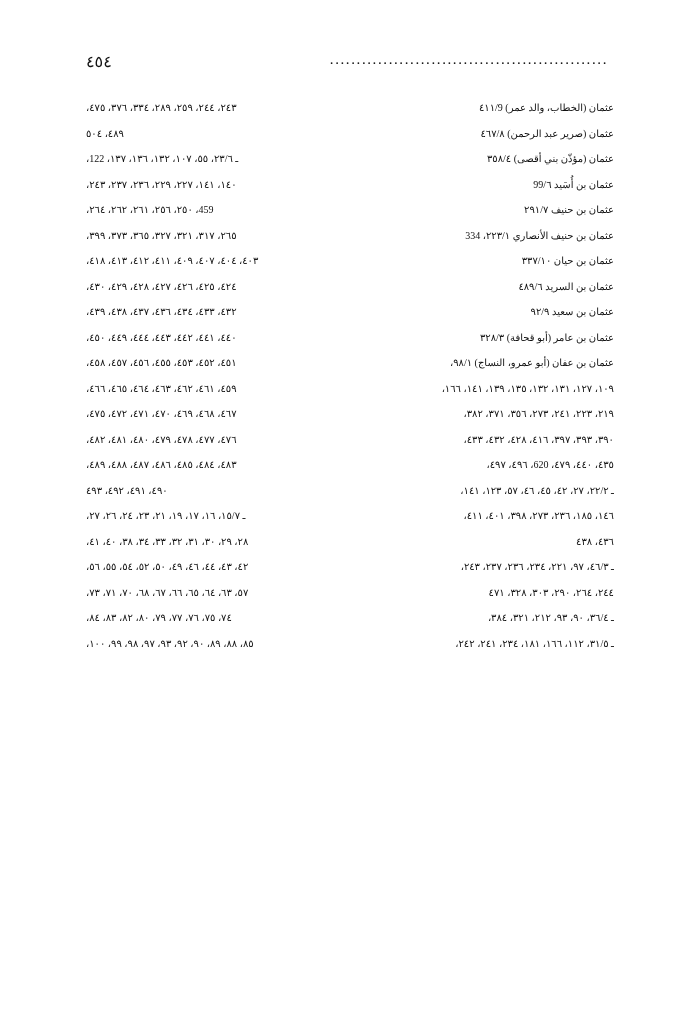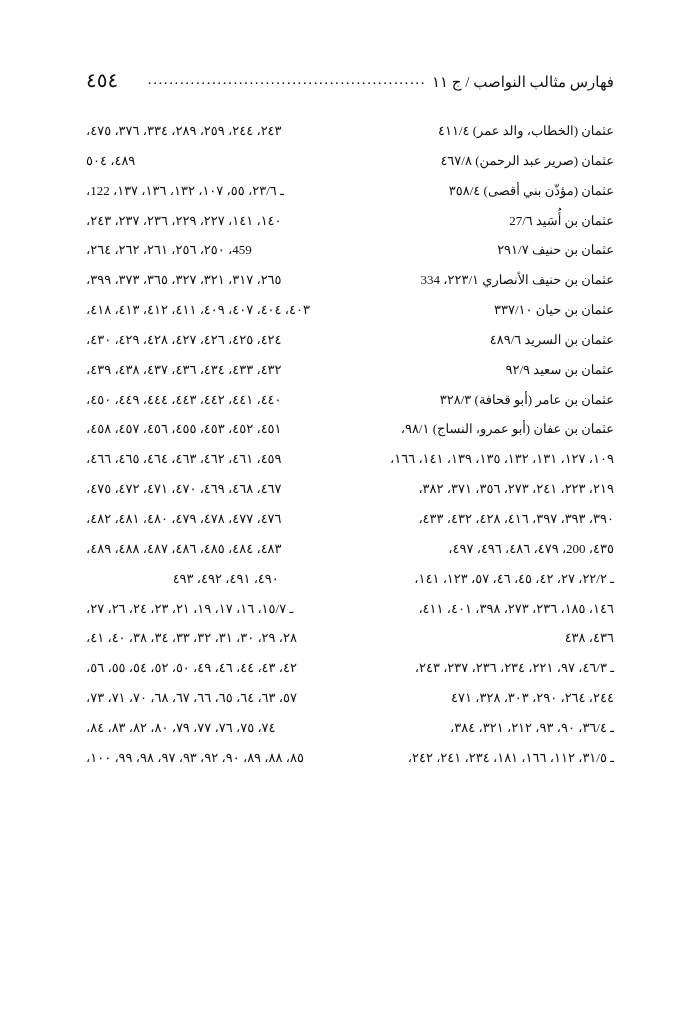--- a/index.html
+++ b/index.html
@@ -38,81 +38,78 @@
     flex: 1 1 auto;
     overflow: hidden;
     margin: 0 6px;
     font-size: 15px;
     letter-spacing: 1.6px;
     color: #111;
     position: relative;
     top: -3px;
   }
   .header-page {
-    font-size: 20px;
-    margin-top: 16px;
+    font-size: 16px;
   }
 
   
   .index-table {
     width: 100%;
     border-collapse: collapse;
     table-layout: fixed;
   }
   .index-table tr {
     vertical-align: top;
   }
   .index-table td {
     padding: 0 0 11px 0;
-    font-size: 13px;
+    font-size: 10px;
     line-height: 1.45;
     white-space: nowrap;
   }
   td.col-entry {
     width: 45%;
     text-align: right;
     padding-left: 10px;
   }
   td.col-pages {
     width: 55%;
     text-align: left;
     direction: rtl;
     padding-right: 10px;
   }
   td.col-pages.align-center {
-    text-align: center;
   }
 </style>
 </head>
 <body>
 
 <div class="page">
 
   <div class="header">
-    <span class="header-title">فهارس مثالب النواصب / ج ١١</span>
     <span class="header-dots">....................................................</span>
     <span class="header-page">٤٥٤</span>
   </div>
 
   <table class="index-table">
     <tbody>
       <tr>
-        <td class="col-entry">عثمان (الخطاب، والد عمر) ٤١١/٤</td>
+        <td class="col-entry">عثمان (الخطاب، والد عمر) ٤١١/9</td>
         <td class="col-pages">٢٤٣، ٢٤٤، ٢٥٩، ٢٨٩، ٣٣٤، ٣٧٦، ٤٧٥،</td>
       </tr>
       <tr>
         <td class="col-entry">عثمان (صرير عبد الرحمن) ٤٦٧/٨</td>
         <td class="col-pages">٤٨٩، ٥٠٤</td>
       </tr>
       <tr>
         <td class="col-entry">عثمان (مؤذّن بني أقصى) ٣٥٨/٤</td>
         <td class="col-pages">ـ ٢٣/٦، ٥٥، ١٠٧، ١٣٢، ١٣٦، ١٣٧، 122،</td>
       </tr>
       <tr>
-        <td class="col-entry">عثمان بن أُسَيد 27/٦</td>
+        <td class="col-entry">عثمان بن أُسَيد 99/٦</td>
         <td class="col-pages">١٤٠، ١٤١، ٢٢٧، ٢٢٩، ٢٣٦، ٢٣٧، ٢٤٣،</td>
       </tr>
       <tr>
         <td class="col-entry">عثمان بن حنيف ٢٩١/٧</td>
         <td class="col-pages">459، ٢٥٠، ٢٥٦، ٢٦١، ٢٦٢، ٢٦٤،</td>
       </tr>
       <tr>
         <td class="col-entry">عثمان بن حنيف الأنصاري ٢٢٣/١، 334</td>
         <td class="col-pages">٢٦٥، ٣١٧، ٣٢١، ٣٢٧، ٣٦٥، ٣٧٣، ٣٩٩،</td>
       </tr>
@@ -142,21 +139,21 @@
       </tr>
       <tr>
         <td class="col-entry">٢١٩، ٢٢٣، ٢٤١، ٢٧٣، ٣٥٦، ٣٧١، ٣٨٢،</td>
         <td class="col-pages">٤٦٧، ٤٦٨، ٤٦٩، ٤٧٠، ٤٧١، ٤٧٢، ٤٧٥،</td>
       </tr>
       <tr>
         <td class="col-entry">٣٩٠، ٣٩٣، ٣٩٧، ٤١٦، ٤٢٨، ٤٣٢، ٤٣٣،</td>
         <td class="col-pages">٤٧٦، ٤٧٧، ٤٧٨، ٤٧٩، ٤٨٠، ٤٨١، ٤٨٢،</td>
       </tr>
       <tr>
-        <td class="col-entry">٤٣٥، 200، ٤٧٩، ٤٨٦، ٤٩٦، ٤٩٧،</td>
+        <td class="col-entry">٤٣٥، ٤٤٠، ٤٧٩، 620، ٤٩٦، ٤٩٧،</td>
         <td class="col-pages">٤٨٣، ٤٨٤، ٤٨٥، ٤٨٦، ٤٨٧، ٤٨٨، ٤٨٩،</td>
       </tr>
       <tr>
         <td class="col-entry">ـ ٢٢/٢، ٢٧، ٤٢، ٤٥، ٤٦، ٥٧، ١٢٣، ١٤١،</td>
         <td class="col-pages align-center">٤٩٠، ٤٩١، ٤٩٢، ٤٩٣</td>
       </tr>
       <tr>
         <td class="col-entry">١٤٦، ١٨٥، ٢٣٦، ٢٧٣، ٣٩٨، ٤٠١، ٤١١،</td>
         <td class="col-pages">ـ ١٥/٧، ١٦، ١٧، ١٩، ٢١، ٢٣، ٢٤، ٢٦، ٢٧،</td>
       </tr>

